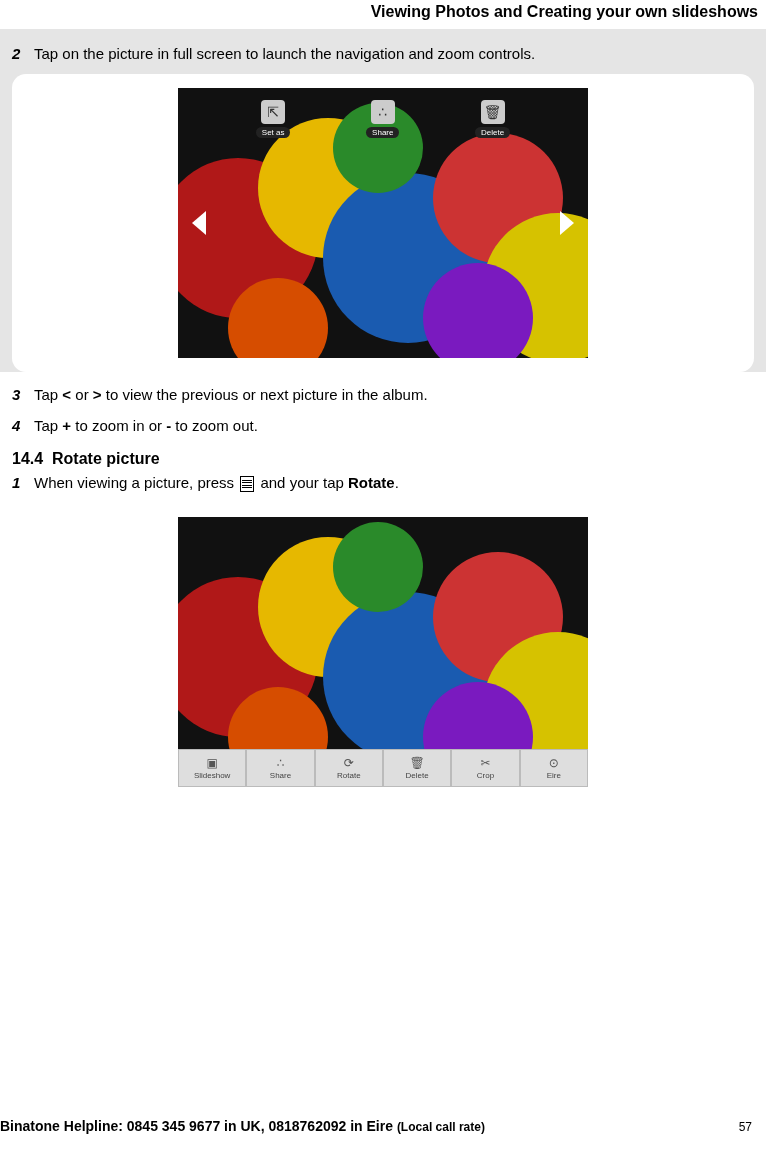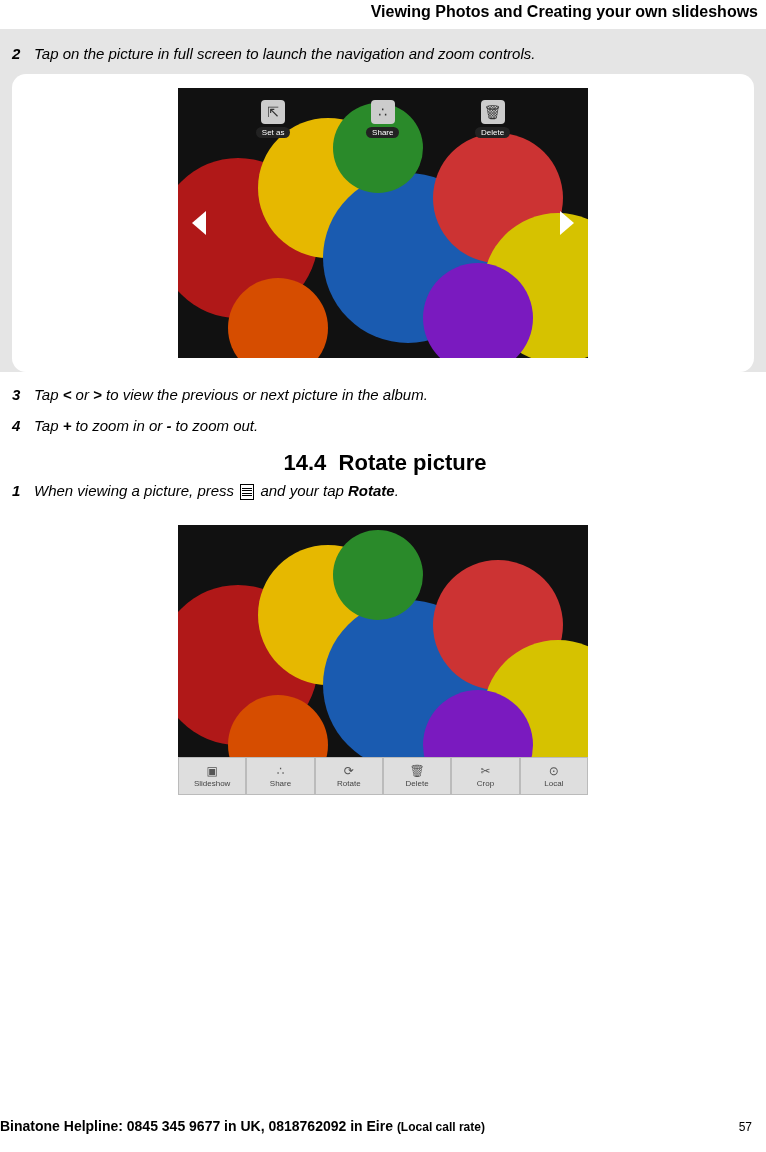--- a/index.html
+++ b/index.html
@@ -26,21 +26,21 @@
     font-size: 15px;
     margin: 6px 0 10px 0;
     line-height: 1.4;
   }
   .step-num {
     font-weight: bold;
     font-style: italic;
     width: 22px;
     flex-shrink: 0;
   }
-  .step-text { flex: 1; font-style: italic; }
+  .step-text { flex: 1; }
   .step-text b { font-weight: bold; }
   .screenshot-frame {
     background: #fff;
     border-radius: 14px;
     padding: 14px;
     margin: 0 0 10px 0;
     display: flex;
     justify-content: center;
   }
   .phone-screen {
@@ -90,24 +90,23 @@
     position: absolute;
     top: 50%;
     transform: translateY(-50%);
     width: 0; height: 0;
     border-top: 12px solid transparent;
     border-bottom: 12px solid transparent;
   }
   .nav-left { left: 14px; border-right: 14px solid #fff; }
   .nav-right { right: 14px; border-left: 14px solid #fff; }
   .section-heading {
-    font-size: 22px;
+    font-size: 16px;
     font-weight: bold;
     margin: 14px 8px 4px 12px;
-    text-align: center;
   }
   .menu-icon {
     display: inline-block;
     width: 14px;
     vertical-align: middle;
     margin: 0 2px;
     border: 1px solid #000;
     padding: 1px 0;
     background: #fff;
   }
@@ -258,21 +257,21 @@
           <div class="bottom-btn">
             <div class="bottom-btn-icon">🗑</div>
             <div>Delete</div>
           </div>
           <div class="bottom-btn">
             <div class="bottom-btn-icon">✂</div>
             <div>Crop</div>
           </div>
           <div class="bottom-btn">
             <div class="bottom-btn-icon">⊙</div>
-            <div>Local</div>
+            <div>Eire</div>
           </div>
         </div>
       </div>
     </div>
   </div>
 </div>
 
 <div class="footer">
   <div class="footer-left">
     <span>Binatone Helpline: 0845 345 9677 in UK, 0818762092 in Eire </span><span class="rate">(Local call rate)</span>

